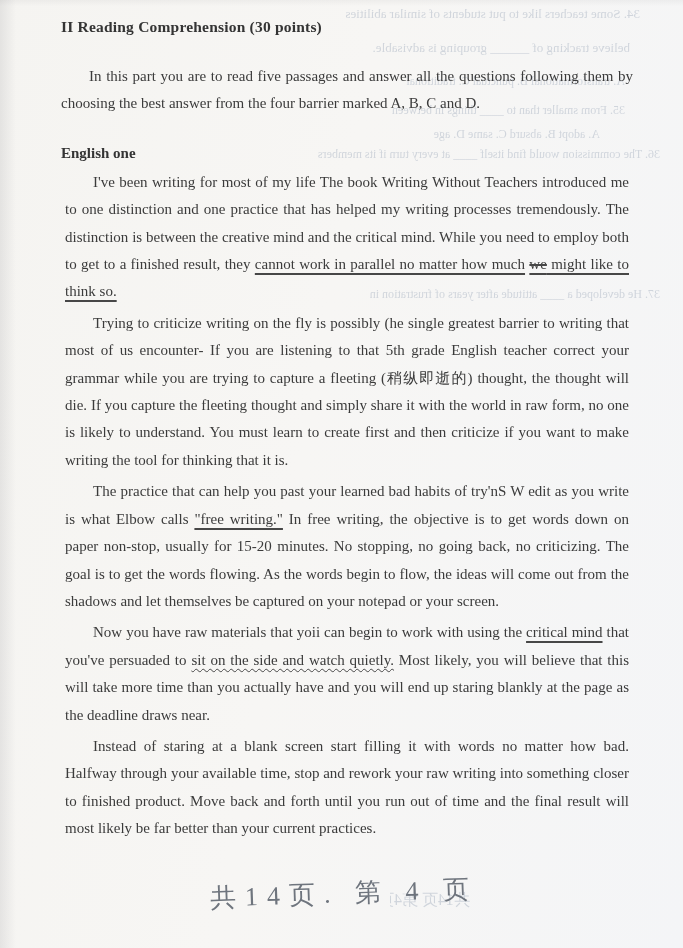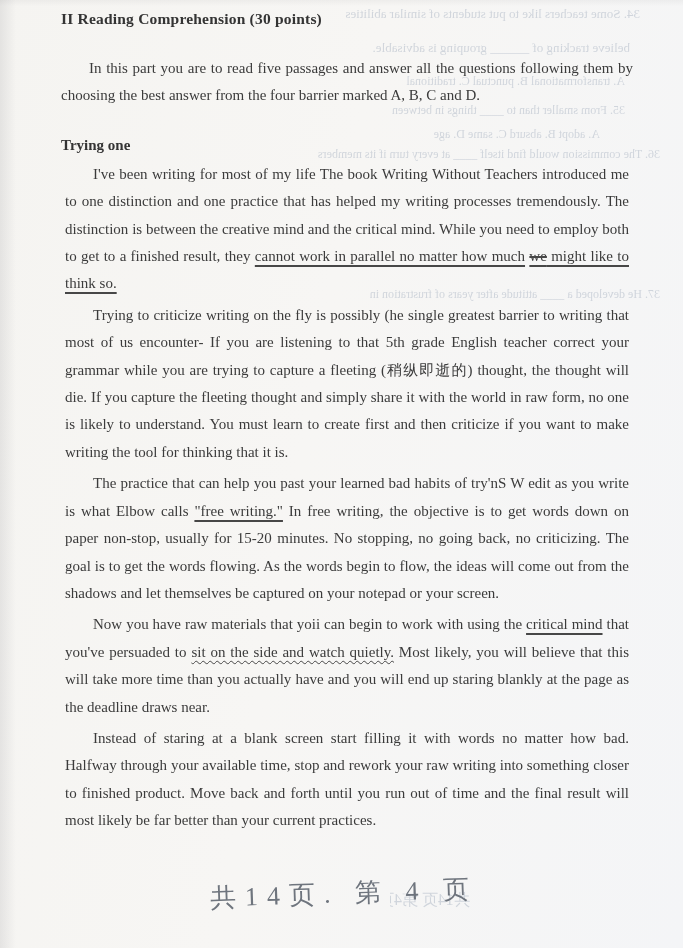--- a/index.html
+++ b/index.html
@@ -16,21 +16,21 @@
     position:absolute;left:0;top:0;bottom:0;width:16px;
     background:linear-gradient(to right,rgba(110,110,118,0.13),rgba(110,110,118,0));
     pointer-events:none;
   }
   .vignette-top{
     position:absolute;left:0;top:0;right:0;height:6px;
     background:linear-gradient(to bottom,rgba(110,110,118,0.07),rgba(110,110,118,0));
     pointer-events:none;
   }
   .content{
-    position:absolute;left:61px;right:50px;top:8px;
+    position:absolute;left:61px;right:50px;top:16px;
     font-size:15px;line-height:27.4px;
   }
   .section-title{
     font-size:15.5px;font-weight:bold;margin:0;letter-spacing:.2px;
     line-height:22px;color:#343434;
   }
   .intro{
     margin:25px 0 0 0;text-indent:28px;text-align:justify;
   }
   .passage-label{
@@ -94,21 +94,21 @@
       <div class="ghost" style="top: 103px; left: 330px; width: 295px; font-size: 12px;">35. From smaller than to ____ things in between</div>
       <div class="ghost" style="top: 127px; left: 335px; width: 265px; font-size: 12px;">A. adopt    B. absurd    C. same    D. age</div>
       <div class="ghost" style="top: 147px; left: 290px; width: 370px; font-size: 12px;">36. The commission would find itself ____ at every turn if its members</div>
       <div class="ghost" style="top: 287px; left: 370px; width: 290px; font-size: 12px;">37. He developed a ____ attitude after years of frustration in his</div>
       <div class="ghost" style="top: 890px; left: 390px; width: 80px; font-size: 16px;">共14页 第4页</div>
     </div>
 
   <div class="content">
     <h1 class="section-title">II Reading Comprehension (30 points)</h1>
     <p class="intro">In this part you are to read five passages and answer all the questions following them by choosing the best answer from the four barrier marked A, B, C and D.</p>
-    <p class="passage-label">Trying one</p>
+    <p class="passage-label">English one</p>
     <div class="paras">
         <p class="para"><span>I've been writing for most of my life The book Writing Without Teachers introduced me to one distinction and one practice that has helped my writing processes tremendously. The distinction is between the creative mind and the critical mind. While you need to employ both to get to a finished result, they </span><span class="pen-u">cannot work in parallel no matter how much</span><span> </span><span class="pen-strike">we</span><span class="pen-u"> might like to think so.</span></p>
         <p class="para"><span>Trying to criticize writing on the fly is possibly (he single greatest barrier to writing that most of us encounter- If you are listening to that 5th grade English teacher correct your grammar while you are trying to capture a fleeting (稍纵即逝的) thought, the thought will die. If you capture the fleeting thought and simply share it with the world in raw form, no one is likely to understand. You must learn to create first and then criticize if you want to make writing the tool for thinking that it is.</span></p>
         <p class="para"><span>The practice that can help you past your learned bad habits of try'nS W edit as you write is what Elbow calls </span><span class="pen-u">"free writing."</span><span> In free writing, the objective is to get words down on paper non-stop, usually for 15-20 minutes. No stopping, no going back, no criticizing. The goal is to get the words flowing. As the words begin to flow, the ideas will come out from the shadows and let themselves be captured on your notepad or your screen.</span></p>
         <p class="para"><span>Now you have raw materials that yoii can begin to work with using the </span><span class="pen-u">critical mind</span><span> that you've persuaded to </span><span class="pen-u-wavy">sit on the side and watch quietly.</span><span> Most likely, you will believe that this will take more time than you actually have and you will end up staring blankly at the page as the deadline draws near.</span></p>
         <p class="para"><span>Instead of staring at a blank screen start filling it with words no matter how bad. Halfway through your available time, stop and rework your raw writing into something closer to finished product. Move back and forth until you run out of time and the final result will most likely be far better than your current practices.</span></p>
       </div>
   </div>
 
   <div class="handwriting">共14页. 第 4 页</div>

